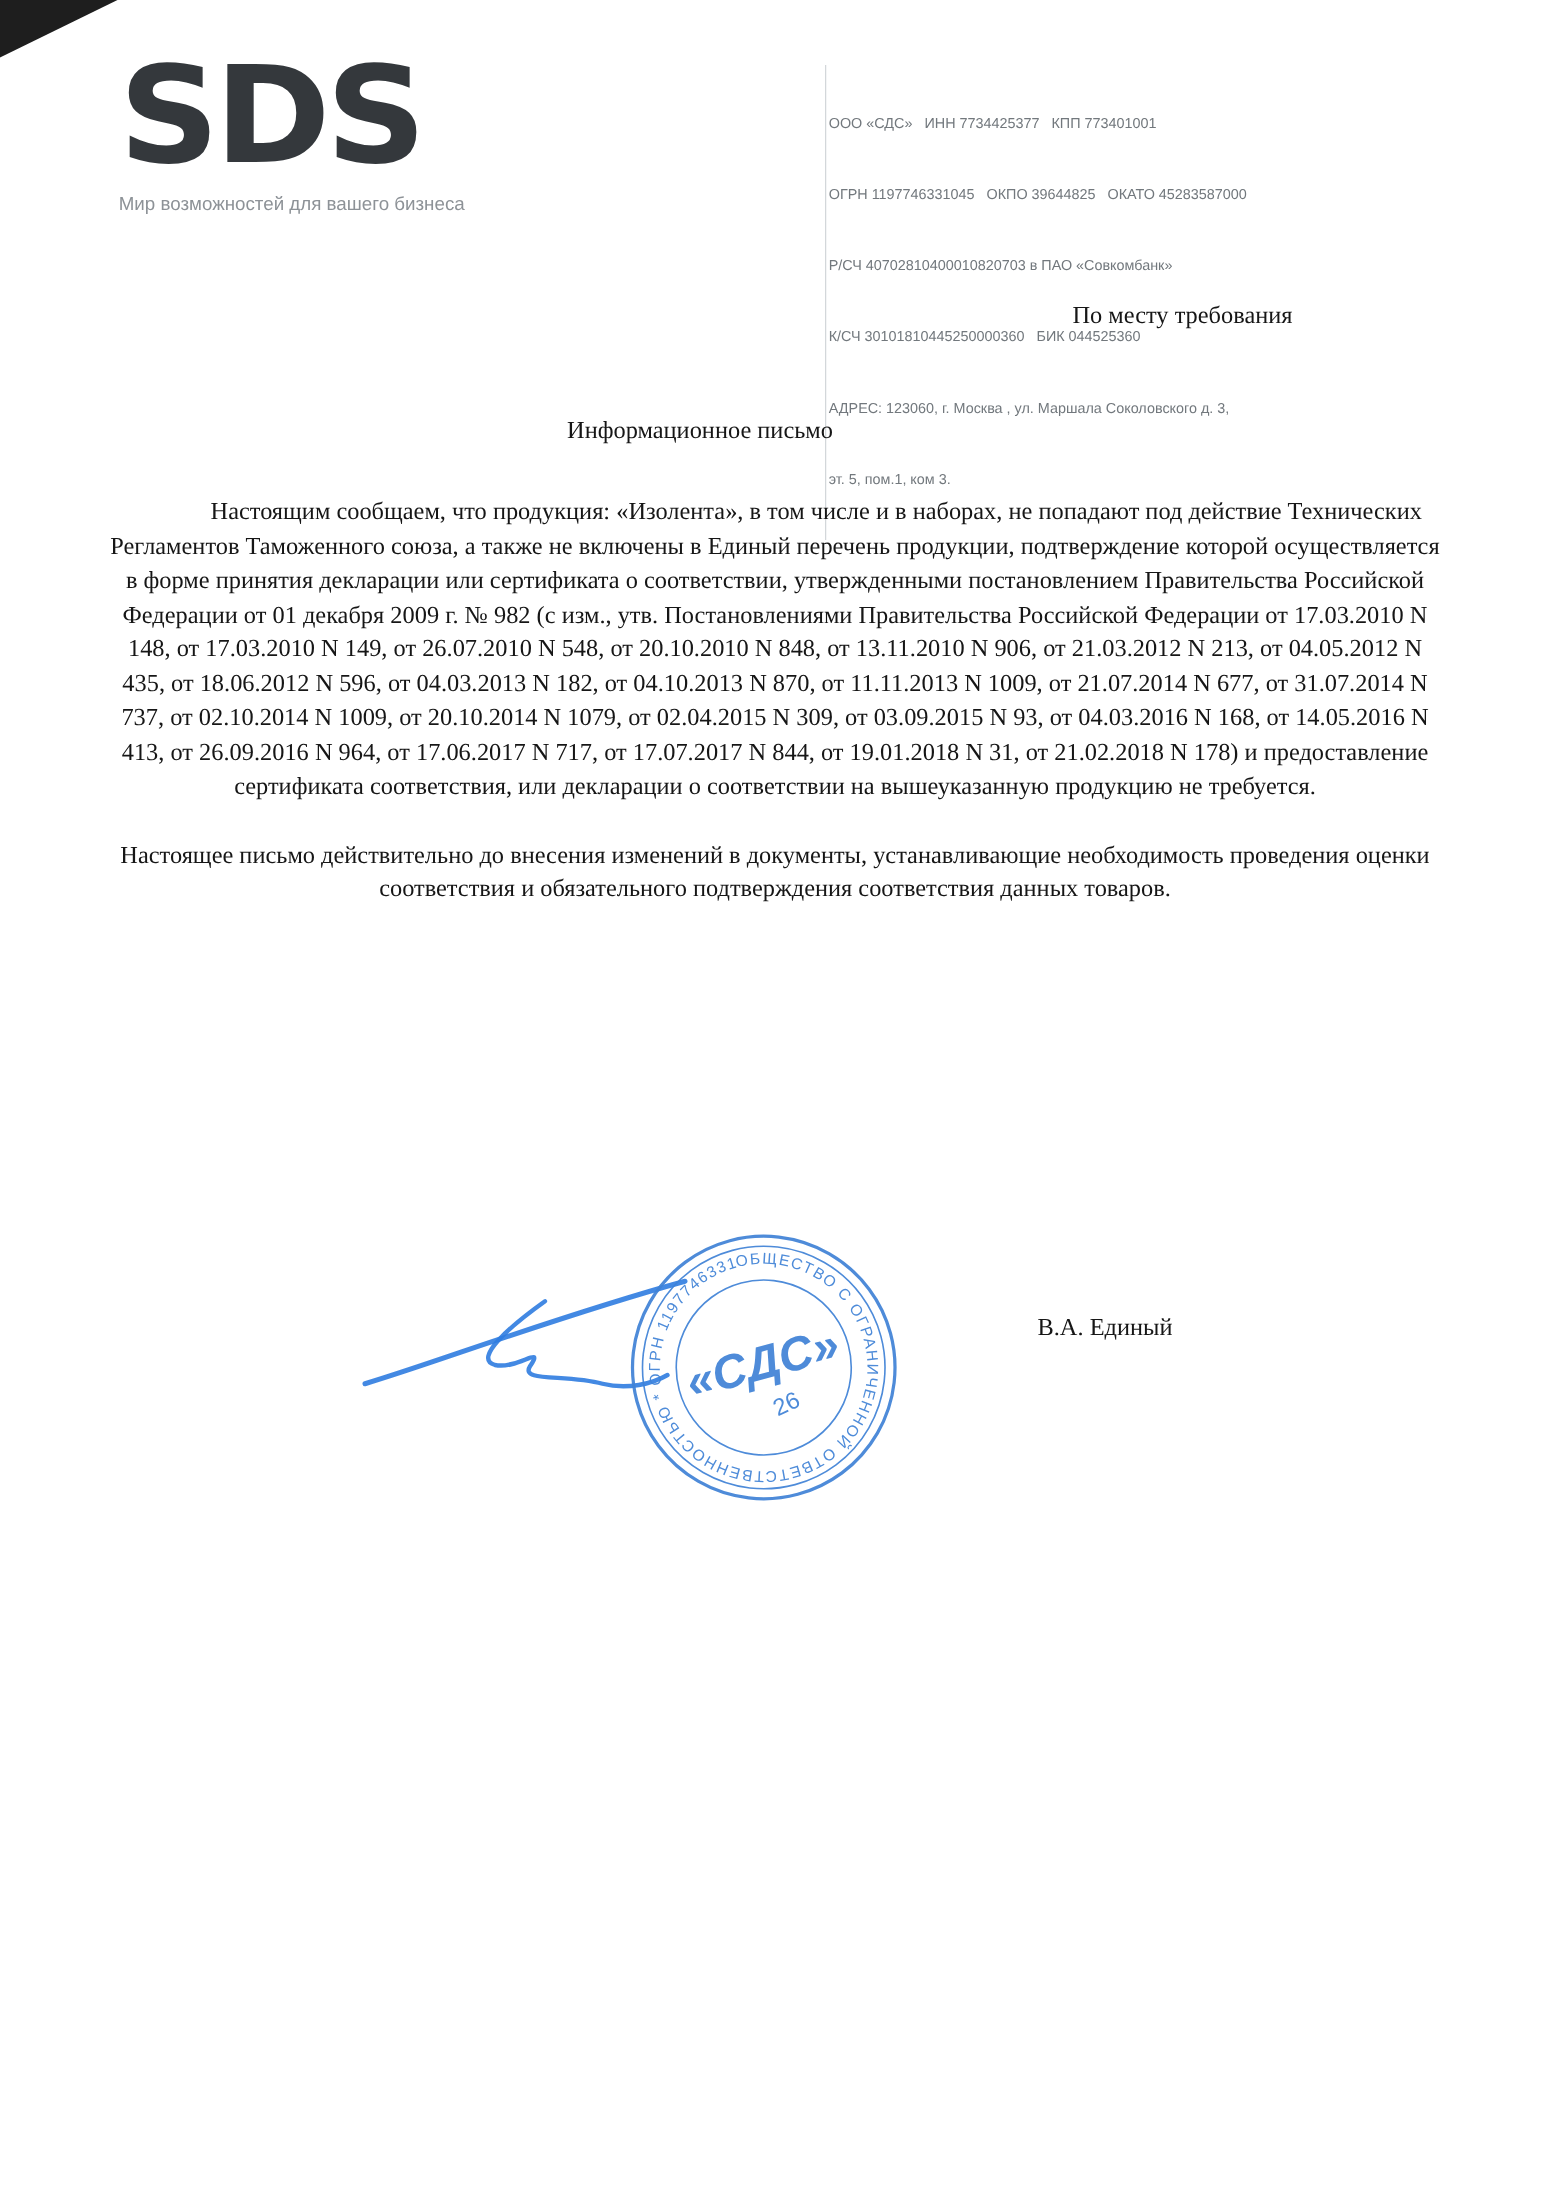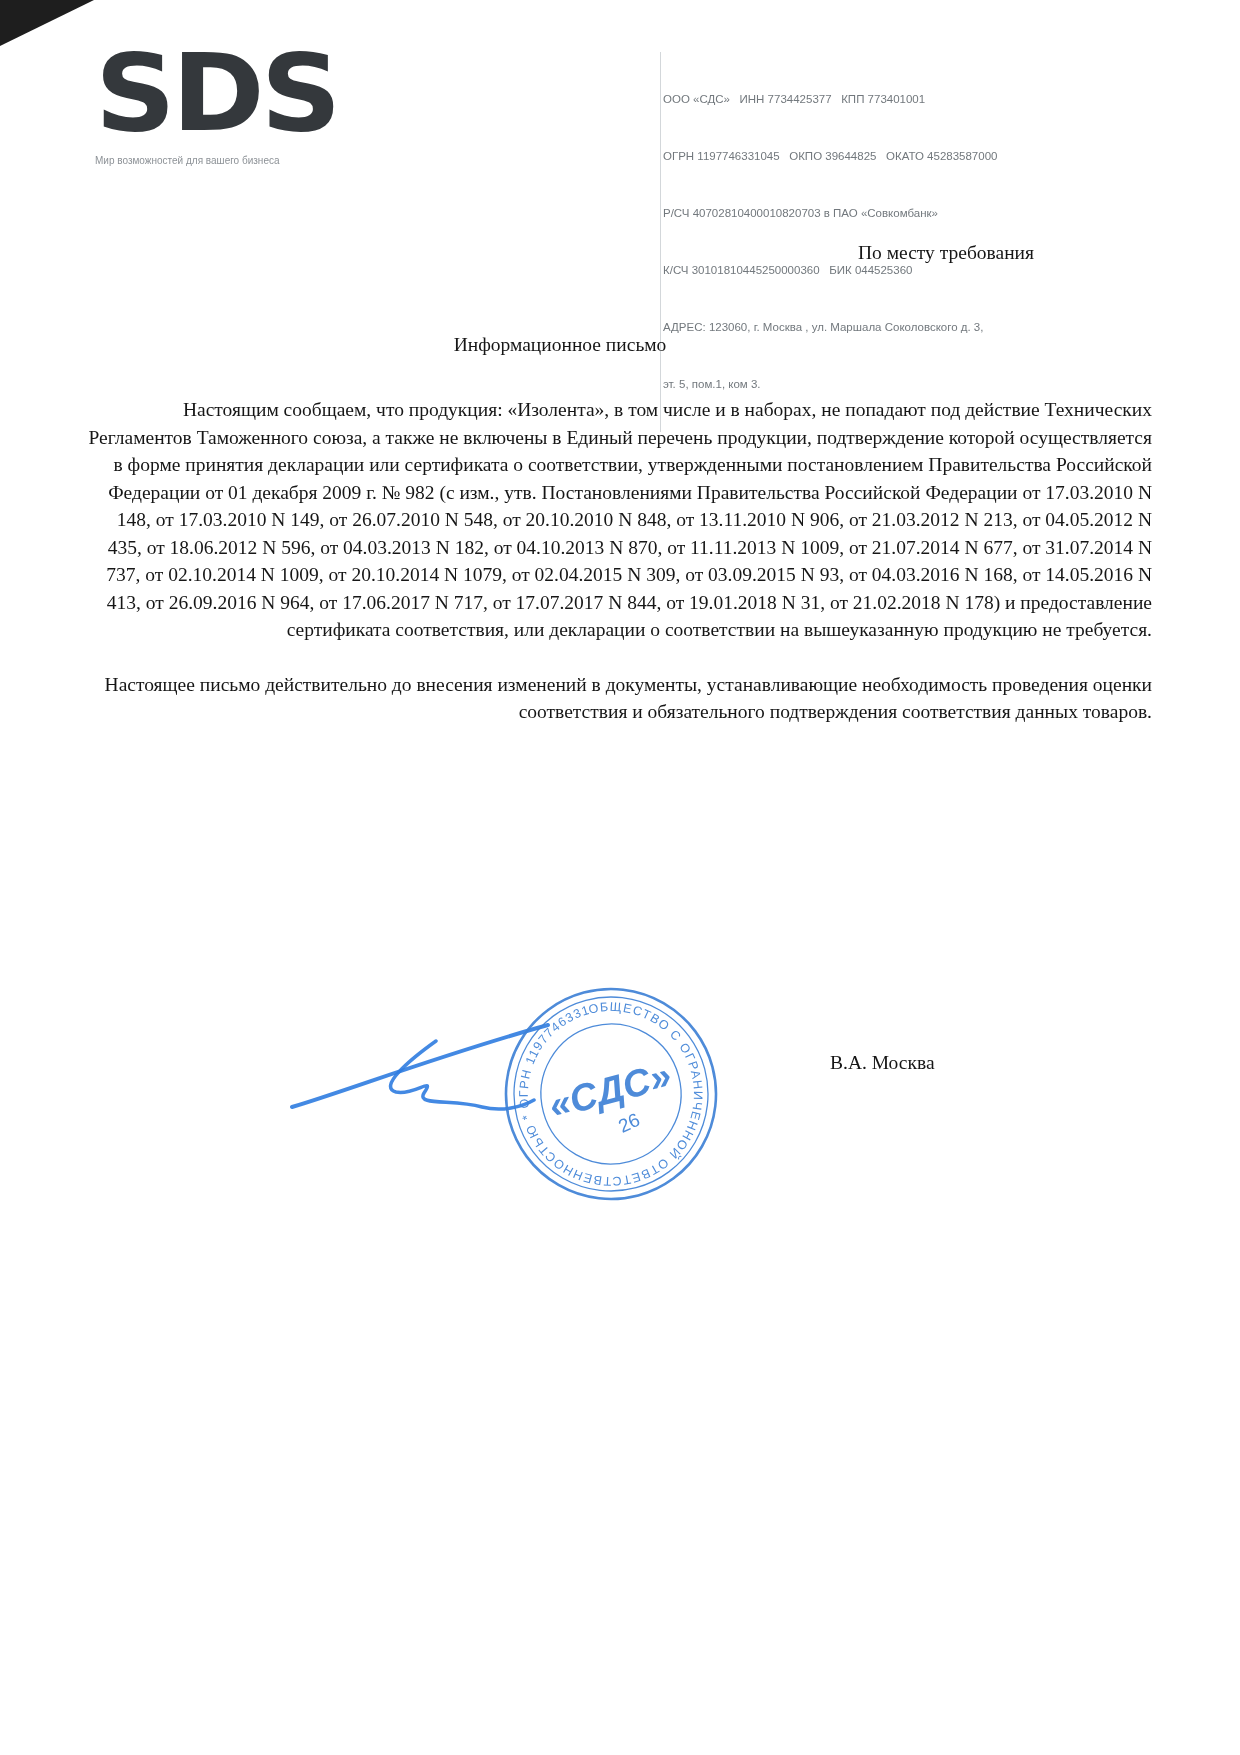--- a/index.html
+++ b/index.html
@@ -35,21 +35,21 @@
     font-weight:900;
     font-size:112px;
     line-height:0.92;
     letter-spacing:-4px;
     color:#34383c;
     transform:scaleY(.96);
   }
   .tagline{
     margin-top:10px;
     font-family:"Liberation Sans","DejaVu Sans",sans-serif;
-    font-size:10px;
+    font-size:15px;
     color:#8d9297;
   }
   .details{
     position:absolute; left:660px; top:52px;
     padding-left:2px;
     border-left:1px solid #d3d7da;
     font-family:"Liberation Sans","DejaVu Sans",sans-serif;
     font-size:11.5px;
     line-height:19px;
     color:#72787d;
@@ -69,21 +69,21 @@
   .letter-title{
     margin-top:70px;
     margin-right:120px;
     text-align:center;
     font-size:19.5px;
   }
   .para{
     margin-top:40px;
     font-size:19.5px;
     line-height:27.5px;
-    text-align:right;
+    text-align:center;
   }
   .para.indent{ text-indent:66px; }
   .para + .para{ margin-top:27px; }
 
   
   .sign-block{
     position:absolute; left:88px; top:1005px;
     font-size:19.5px; line-height:28px;
   }
   .signer{
@@ -130,21 +130,21 @@
       <div class="recipient">По месту требования</div>
     </div>
 
     <div class="letter-title">Информационное письмо</div>
 
     <p class="para indent">Настоящим сообщаем, что продукция: «Изолента», в том числе и в наборах, не попадают под действие Технических Регламентов Таможенного союза, а также не включены в Единый перечень продукции, подтверждение которой осуществляется в форме принятия декларации или сертификата о соответствии, утвержденными постановлением Правительства Российской Федерации от 01 декабря 2009 г. № 982 (с изм., утв. Постановлениями Правительства Российской Федерации от 17.03.2010 N 148, от 17.03.2010 N 149, от 26.07.2010 N 548, от 20.10.2010 N 848, от 13.11.2010 N 906, от 21.03.2012 N 213, от 04.05.2012 N 435, от 18.06.2012 N 596, от 04.03.2013 N 182, от 04.10.2013 N 870, от 11.11.2013 N 1009, от 21.07.2014 N 677, от 31.07.2014 N 737, от 02.10.2014 N 1009, от 20.10.2014 N 1079, от 02.04.2015 N 309, от 03.09.2015 N 93, от 04.03.2016 N 168, от 14.05.2016 N 413, от 26.09.2016 N 964, от 17.06.2017 N 717, от 17.07.2017 N 844, от 19.01.2018 N 31, от 21.02.2018 N 178) и предоставление сертификата соответствия, или декларации о соответствии на вышеуказанную продукцию не требуется.</p>
     <p class="para">Настоящее письмо действительно до внесения изменений в документы, устанавливающие необходимость проведения оценки соответствия и обязательного подтверждения соответствия данных товаров.</p>
   </div>
 
 
-  <div class="signer">В.А. Москва</div>
+  <div class="signer">В.А. Единый</div>
 
   <svg class="signature-scribble" viewBox="0 0 300 140">
     <path d="M 6,112 C 60,96 160,58 262,30" fill="none" stroke="#2f7ce0" stroke-width="4" stroke-linecap="round" opacity="0.9"></path>
     <path d="M 150,46 C 122,66 92,92 110,97 C 128,101 150,80 138,98 C 130,111 166,104 196,112 C 216,117 236,112 248,105" fill="none" stroke="#2f7ce0" stroke-width="3.5" stroke-linecap="round" opacity="0.9"></path>
   </svg>
 
   <div class="stamp">
     <svg viewBox="0 0 222 222" width="222" height="222">
       <circle cx="111" cy="111" r="105" fill="none" stroke="#3f82d6" stroke-width="2.6"></circle>
       <circle cx="111" cy="111" r="97" fill="none" stroke="#3f82d6" stroke-width="1.3"></circle>

